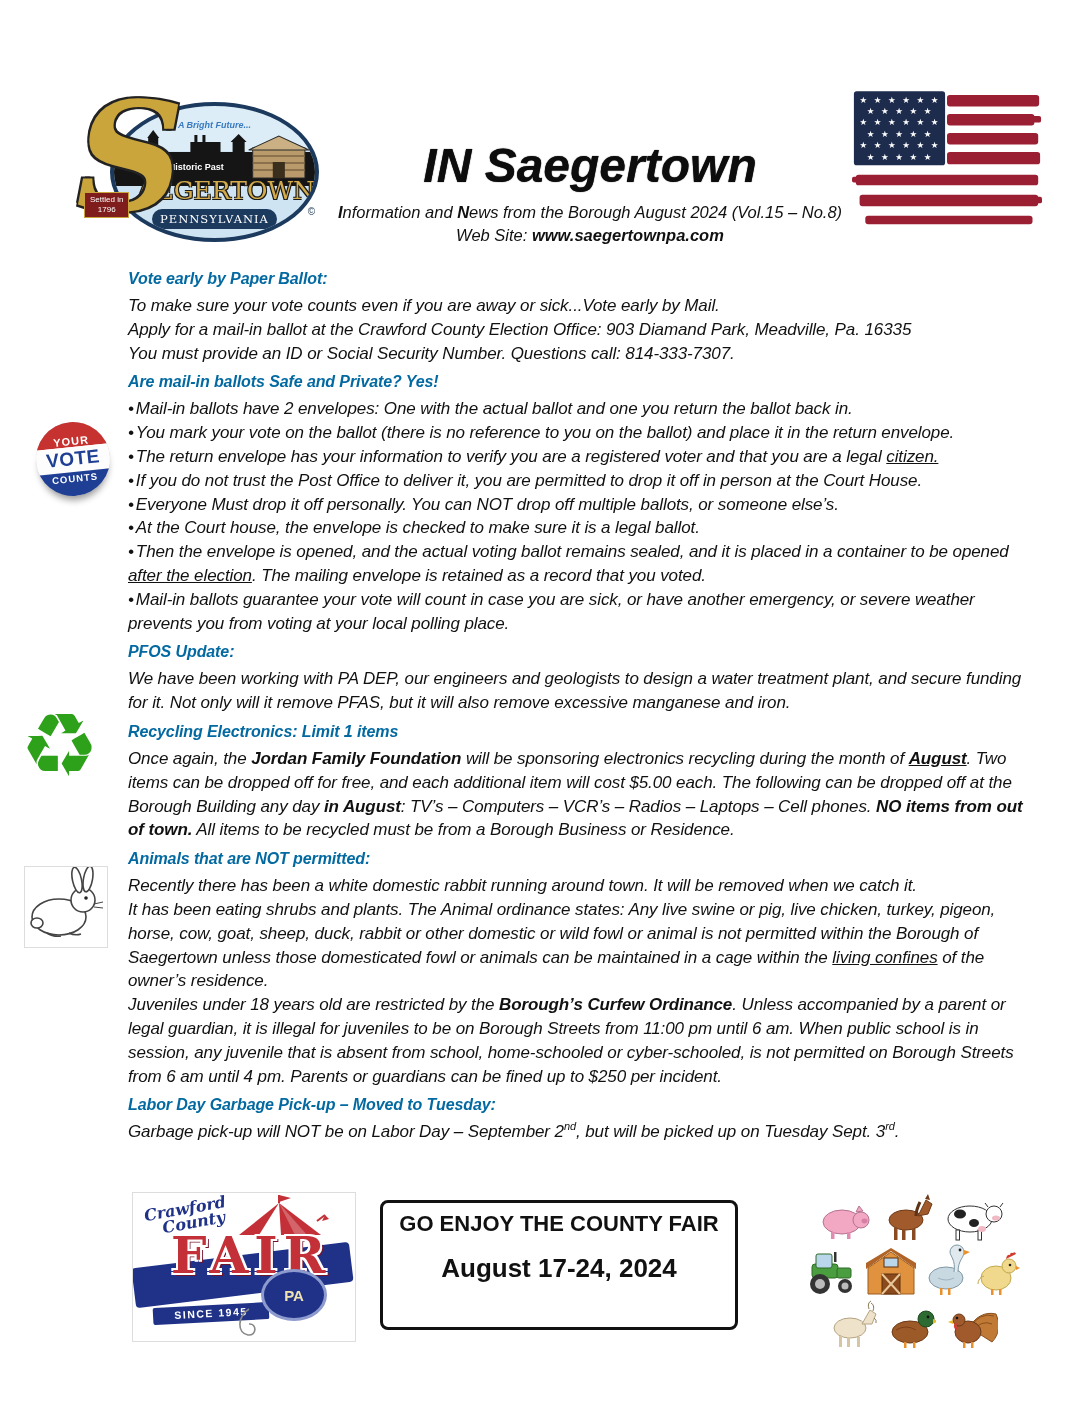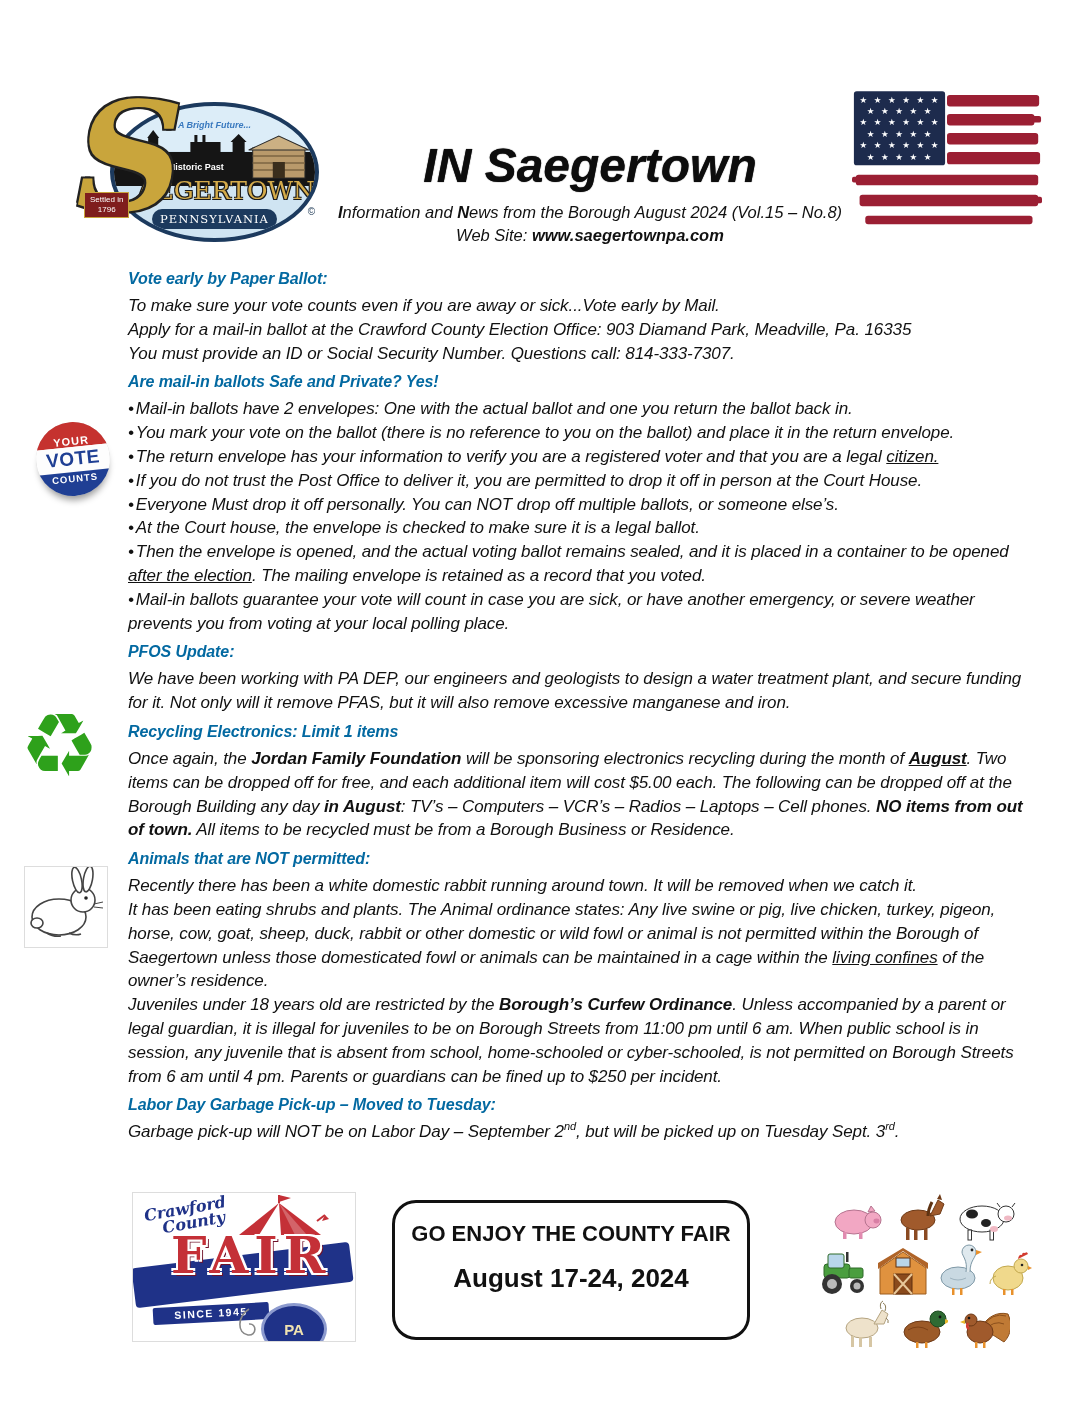--- a/index.html
+++ b/index.html
@@ -68,27 +68,27 @@
   .fair-script .l2{margin-left:16px;display:block;}
   .fair-tent{position:absolute;top:0px;left:96px;}
   .fair-ribbon{position:absolute;top:62px;left:0px;width:219px;height:40px;background:#1f3288;
                transform:rotate(-7deg);border-radius:4px;}
   .fair-word{position:absolute;top:38px;left:38px;font-family:"DejaVu Serif",serif;font-weight:bold;
              font-size:50px;color:#c43037;letter-spacing:6px;line-height:1;
              text-shadow:-2px -2px 0 #fff,2px -2px 0 #fff,-2px 2px 0 #fff,2px 2px 0 #fff,3px 3px 0 #70122a;}
   .fair-since{position:absolute;top:112px;left:20px;width:116px;height:17px;background:#1f3288;
               color:#fff;font-size:10.5px;font-weight:bold;text-align:center;line-height:17px;
               letter-spacing:1.5px;transform:rotate(-3deg);border-radius:2px;}
-  .fair-pa{position:absolute;top:110px;left:128px;width:60px;height:46px;background:#1f3288;
+  .fair-pa{position:absolute;top:76px;left:128px;width:60px;height:46px;background:#1f3288;
            border-radius:50%;border:3px solid #8c9ace;color:#f0e2b0;font-size:15px;font-weight:bold;
            display:flex;align-items:center;justify-content:center;}
   .fair-swirl{position:absolute;bottom:0px;left:96px;}
 
-  .fair-box{margin-left:36px;margin-top:8px;width:352px;height:116px;border:3px solid #111;
-            border-radius:24px;text-align:center;padding-top:18px;box-sizing:content-box;flex:none;background:#fff;}
+  .fair-box{margin-left:24px;margin-top:8px;width:352px;height:116px;border:3px solid #111;
+            border-radius:8px;text-align:center;padding-top:8px;box-sizing:content-box;flex:none;background:#fff;}
   .fair-box .l1{font-size:22px;font-weight:bold;}
   .fair-box .l2{font-size:26px;font-weight:bold;margin-top:16px;}
 
   .animals{margin-left:56px;width:235px;flex:none;}
   .animals .row{display:flex;justify-content:center;align-items:flex-end;gap:6px;margin-bottom:2px;}
   .animals svg{display:block;}
 </style>
 </head>
 <body>
 

